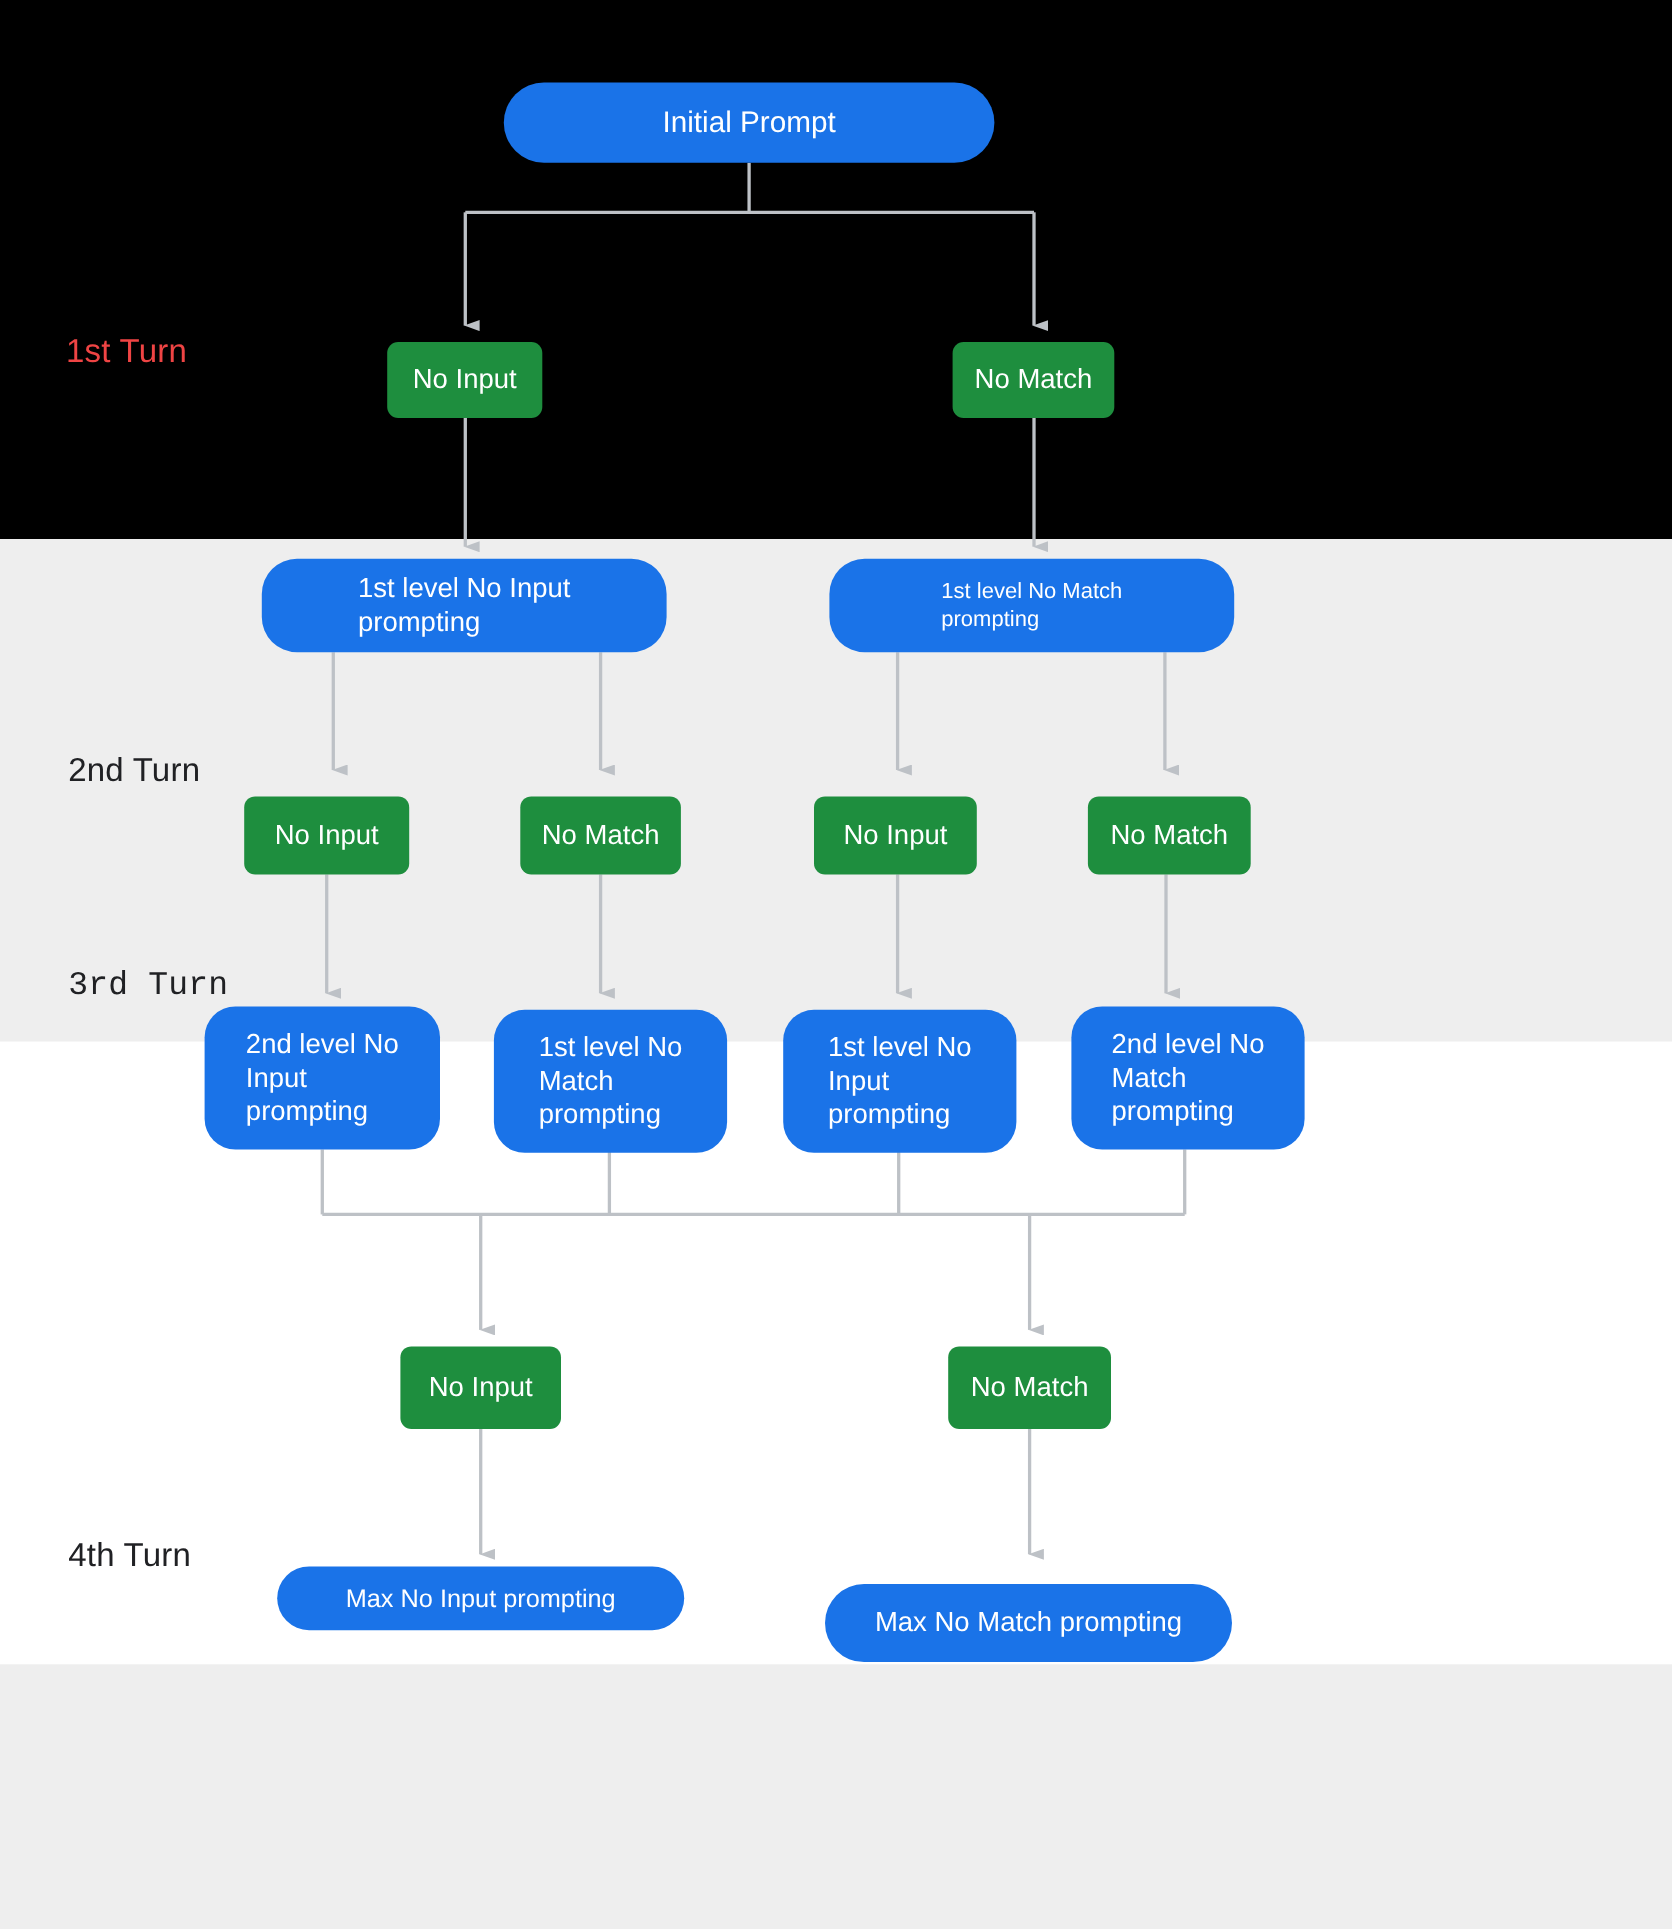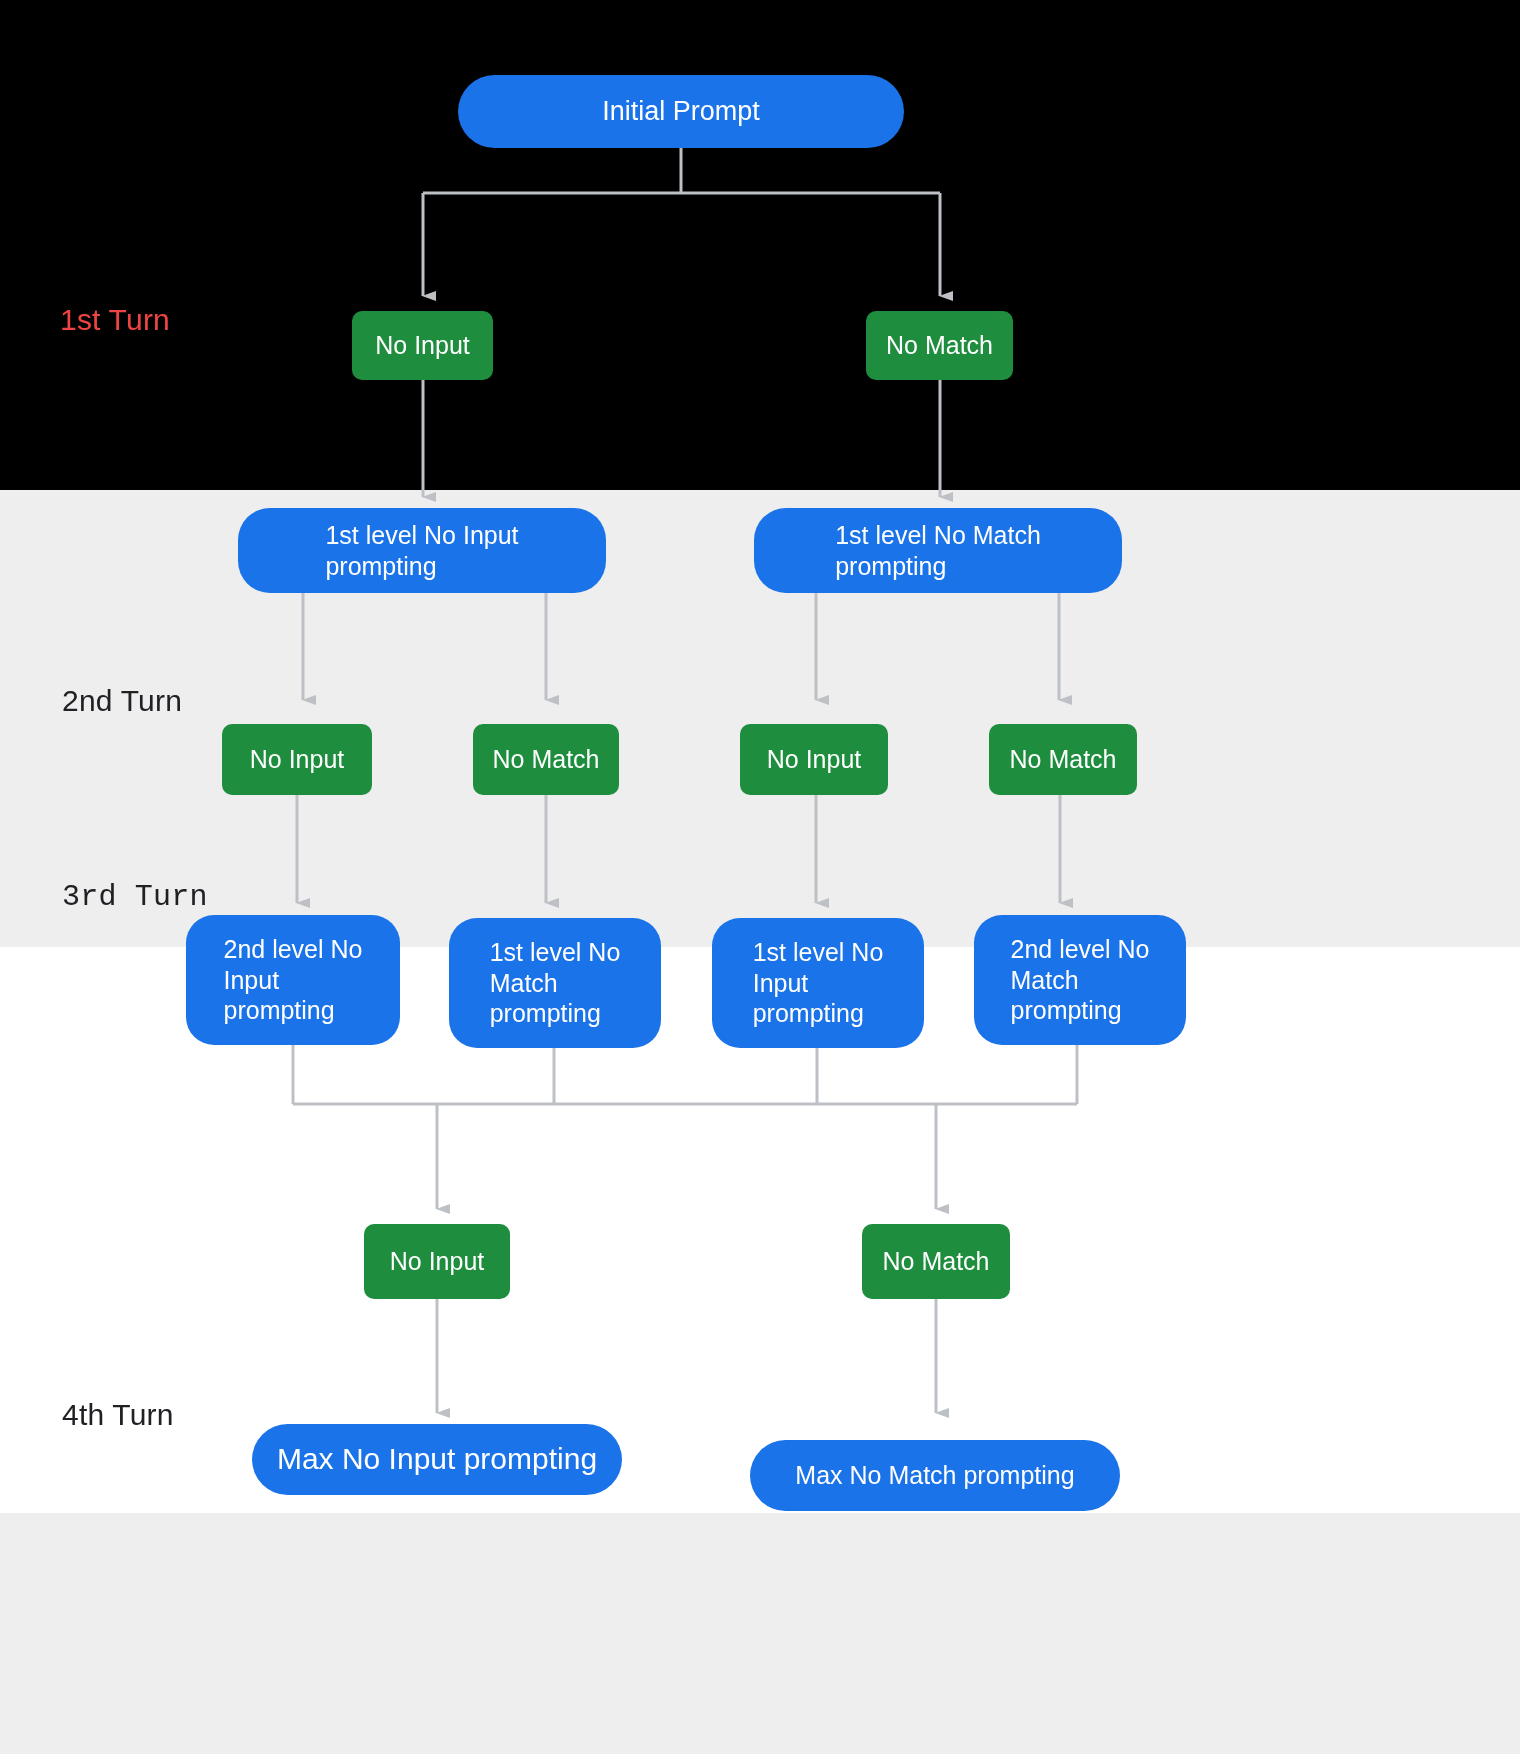--- a/index.html
+++ b/index.html
@@ -106,21 +106,21 @@
     <span class="lbl">No Input</span>
   </div>
   <div class="node green" style="left:866px;top:311px;width:147px;height:69px;border-radius:10px;font-size:25px;">
     <span class="lbl">No Match</span>
   </div>
 
   <div class="node blue" style="left:238px;top:508px;width:368px;height:85px;border-radius:32px;font-size:25px;">
     <span class="lbl">1st level No Input
 prompting</span>
   </div>
-  <div class="node blue" style="left:754px;top:508px;width:368px;height:85px;border-radius:32px;font-size:25px;">
+  <div class="node blue" style="left:754px;top:508px;width:368px;height:85px;border-radius:32px;font-size:20px;">
     <span class="lbl">1st level No Match
 prompting</span>
   </div>
 
   <div class="node green" style="left:222px;top:724px;width:150px;height:71px;border-radius:10px;font-size:25px;">
     <span class="lbl">No Input</span>
   </div>
   <div class="node green" style="left:473px;top:724px;width:146px;height:71px;border-radius:10px;font-size:25px;">
     <span class="lbl">No Match</span>
   </div>
@@ -152,20 +152,20 @@
 prompting</span>
   </div>
 
   <div class="node green" style="left:364px;top:1224px;width:146px;height:75px;border-radius:10px;font-size:25px;">
     <span class="lbl">No Input</span>
   </div>
   <div class="node green" style="left:862px;top:1224px;width:148px;height:75px;border-radius:10px;font-size:25px;">
     <span class="lbl">No Match</span>
   </div>
 
-  <div class="node blue" style="left:252px;top:1424px;width:370px;height:71px;border-radius:36px;font-size:30px;">
+  <div class="node blue" style="left:252px;top:1424px;width:370px;height:58px;border-radius:36px;font-size:23px;">
     <span class="lbl">Max No Input prompting</span>
   </div>
   <div class="node blue" style="left:750px;top:1424px;width:370px;height:71px;border-radius:36px;font-size:25px;margin-top:16px;">
     <span class="lbl">Max No Match prompting</span>
   </div>
 
 </div>
 
 </body></html>

